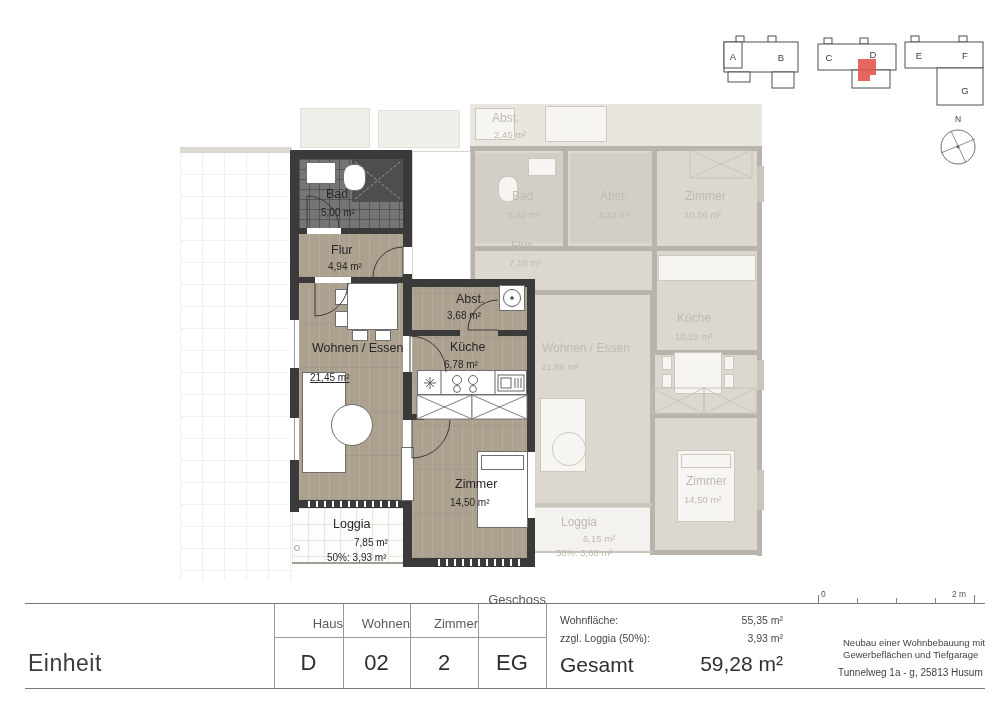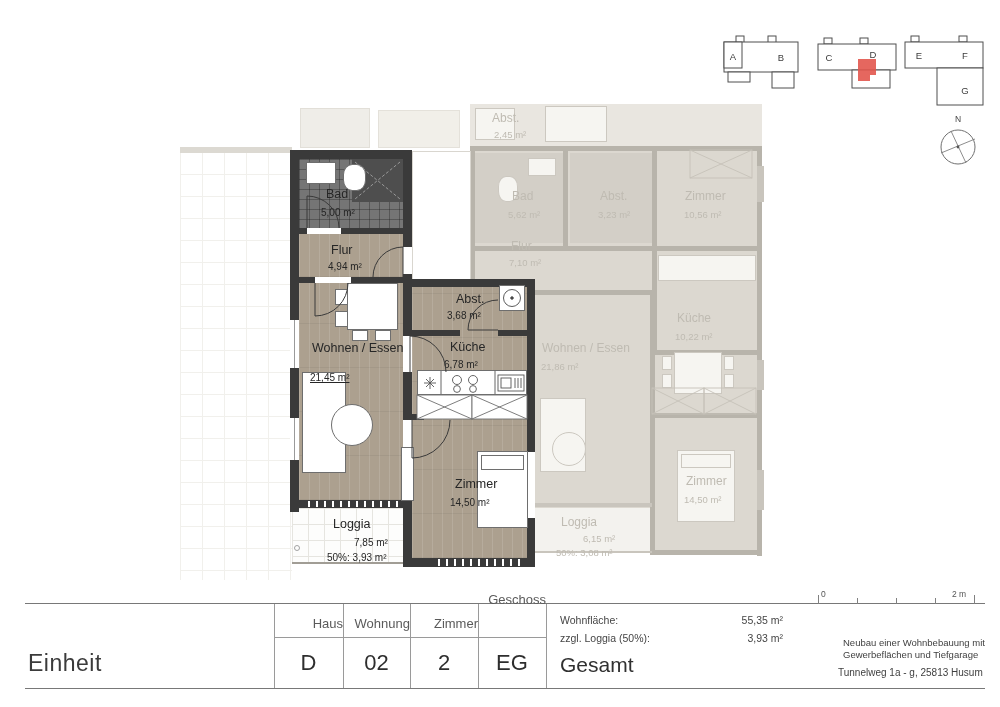--- a/index.html
+++ b/index.html
@@ -298,31 +298,32 @@
   <div class="abs" style="left:28px;top:650px;font-size:23px;color:#3b3b3b;letter-spacing:.5px;">Einheit</div>
 
   <div class="vline" style="left:274px;top:604px;height:84px;"></div>
   <div class="vline" style="left:343px;top:604px;height:84px;"></div>
   <div class="vline" style="left:410px;top:604px;height:84px;"></div>
   <div class="vline" style="left:478px;top:604px;height:84px;"></div>
   <div class="vline" style="left:546px;top:604px;height:84px;"></div>
   <div class="abs" style="left:274px;top:637px;width:272px;height:1px;background:#9a9a9a;"></div>
 
   <div class="th" style="left:274px;top:616px;width:69px;">Haus</div>
-  <div class="th" style="left:343px;top:616px;width:67px;">Wohnung</div>
+  <div class="th" style="left:343px;top:616px;width:67px;">Wohnen</div>
   <div class="th" style="left:410px;top:616px;width:68px;">Zimmer</div>
   <div class="th" style="left:478px;top:592px;width:68px;">Geschoss</div>
   <div class="tv" style="left:274px;top:650px;width:69px;">D</div>
   <div class="tv" style="left:343px;top:650px;width:67px;">02</div>
   <div class="tv" style="left:410px;top:650px;width:68px;">2</div>
   <div class="tv" style="left:478px;top:650px;width:68px;">EG</div>
 
   <div class="small-lb" style="left:560px;top:614px;">Wohnfläche:</div>
   <div class="small-vl" style="left:690px;top:614px;width:93px;">55,35 m²</div>
   <div class="small-lb" style="left:560px;top:632px;">zzgl. Loggia (50%):</div>
   <div class="small-vl" style="left:690px;top:632px;width:93px;">3,93 m²</div>
   <div class="big" style="left:560px;top:653px;">Gesamt</div>
+  <div class="big" style="left:660px;top:652px;width:123px;text-align:right;">59,28 m²</div>
 
   <div class="abs" style="left:843px;top:637px;font-size:9.5px;color:#3f3f3f;">Neubau einer Wohnbebauung mit</div>
   <div class="abs" style="left:843px;top:649px;font-size:9.5px;color:#3f3f3f;">Gewerbeflächen und Tiefgarage</div>
   <div class="abs" style="left:821px;top:667px;font-size:10px;color:#3f3f3f;margin-left:17px;">Tunnelweg 1a - g, 25813 Husum</div>
 
 </div>
 
 </body></html>

